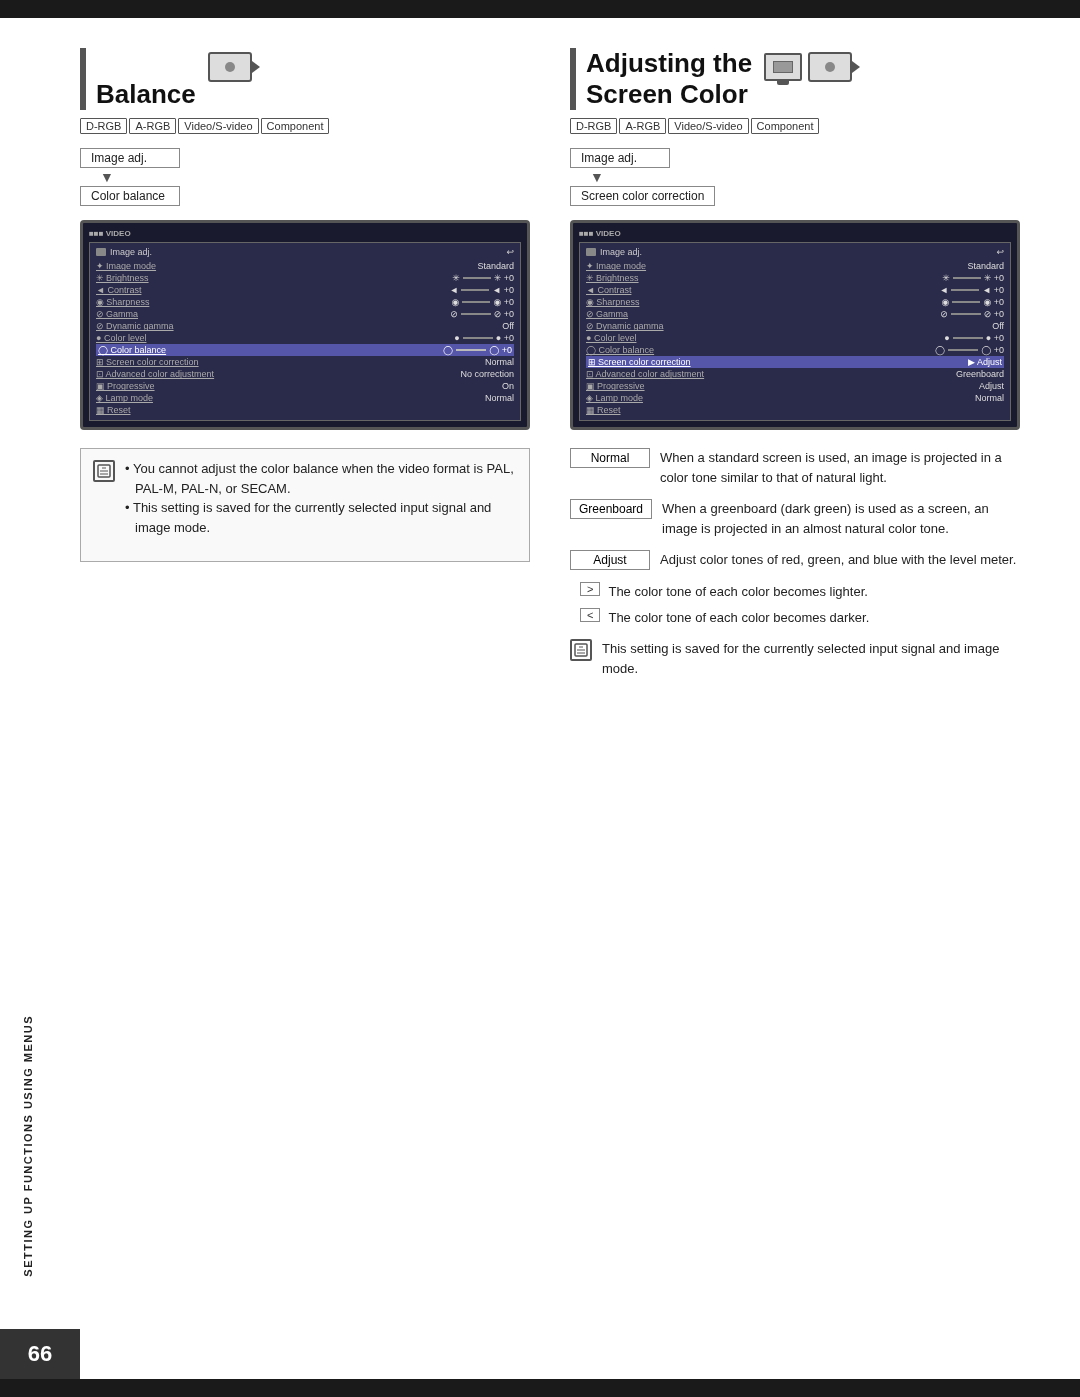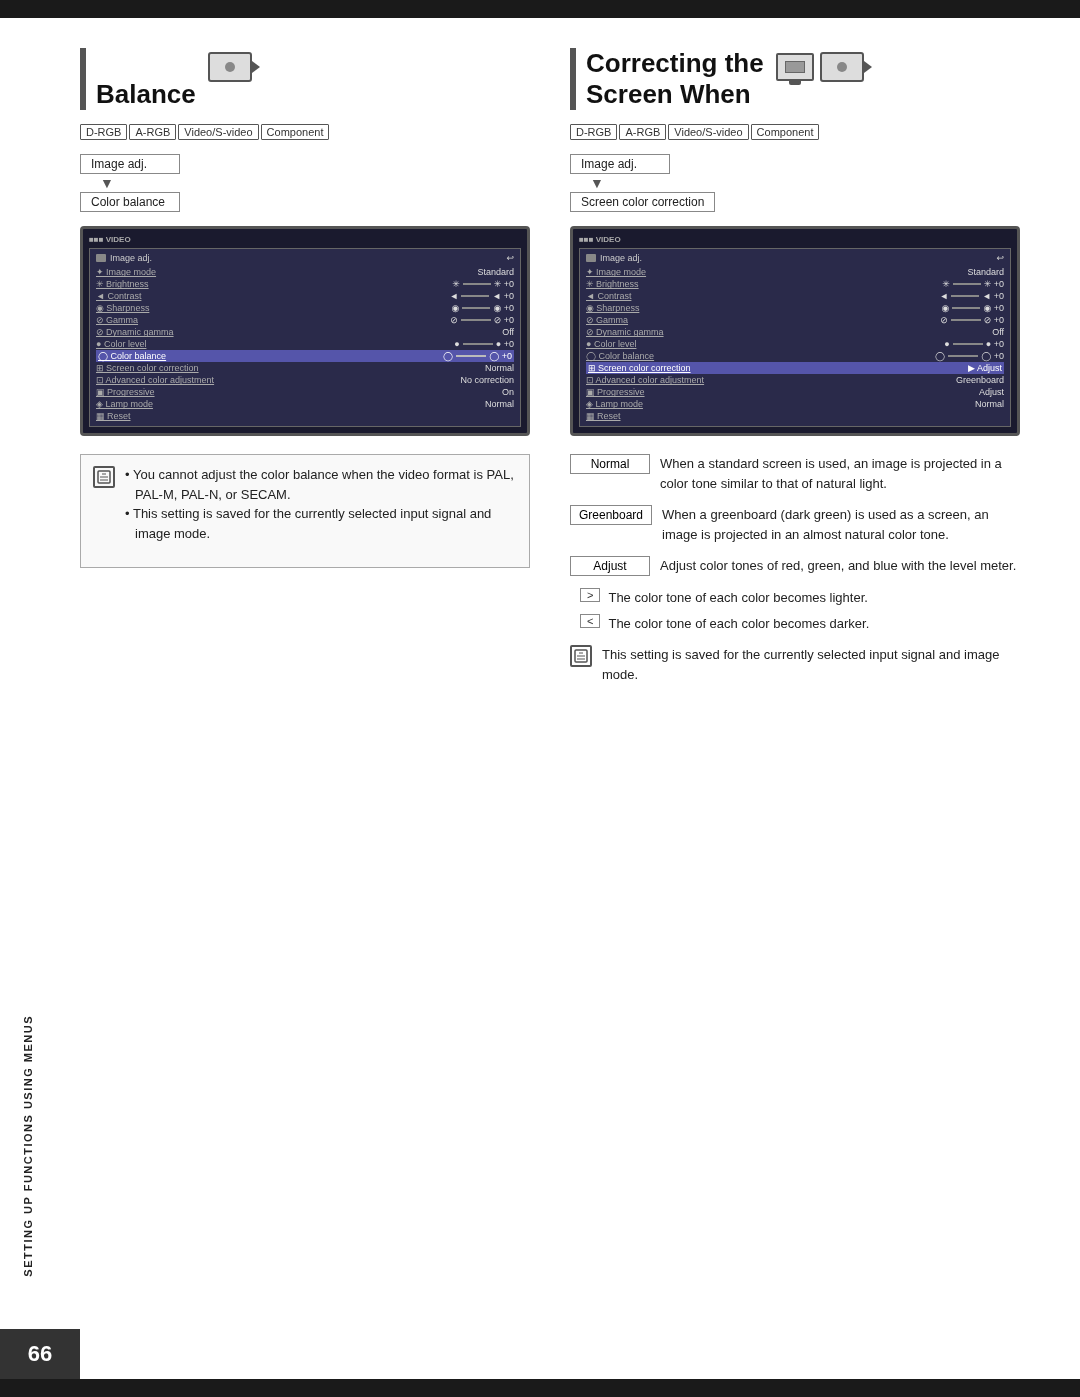--- a/index.html
+++ b/index.html
@@ -105,21 +105,21 @@
       color: #111;
       line-height: 1.2;
     }
 
     
     .compat-tags {
       display: flex;
       gap: 2px;
       flex-wrap: wrap;
       margin-bottom: 14px;
-      margin-top: 14px;
+      margin-top: 8px;
     }
 
     .compat-tag {
       border: 1px solid #555;
       padding: 1px 5px;
       font-size: 11px;
       color: #333;
       border-radius: 1px;
     }
 
@@ -480,22 +480,22 @@
           </div>
         </div>
 
       </div>
 
       <div class="col">
 
         <div class="section-header">
           <div class="section-title-block">
             <div class="section-title">
-              <span>Correcting the</span><br>
-              <span>Screen When</span>
+              <span>Adjusting the</span><br>
+              <span>Screen Color</span>
             </div>
           </div>
 
           <div style="display:flex; gap:6px; align-items:center; margin-top:4px;">
             <div style="width:38px;height:28px;border:2px solid #555;border-radius:2px;background:#ddd;position:relative;display:flex;align-items:center;justify-content:center;">
               <div style="width:20px;height:12px;background:#999;border:1px solid #666;"></div>
               <div style="position:absolute;bottom:-6px;left:50%;transform:translateX(-50%);width:12px;height:5px;background:#555;border-radius:0 0 2px 2px;"></div>
             </div>
             <div style="width:44px;height:30px;border:2px solid #555;border-radius:3px;background:#ddd;display:flex;align-items:center;justify-content:center;position:relative;">
               <div style="width:10px;height:10px;border-radius:50%;background:#888;"></div>

